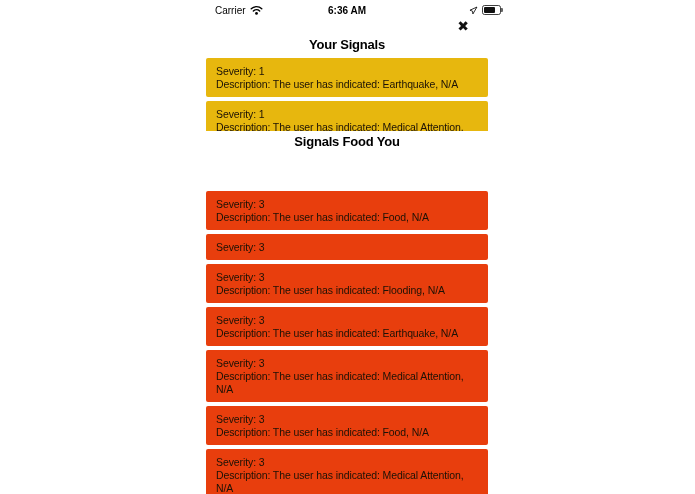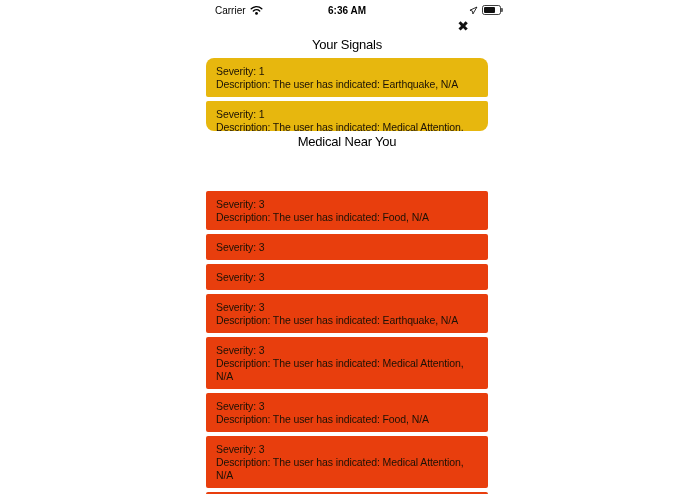--- a/index.html
+++ b/index.html
@@ -17,26 +17,26 @@
   .sb-right{display:flex;align-items:center;gap:4px;position:relative;z-index:2;}
   .battery{position:relative;display:inline-block;width:17px;height:8px;border:1px solid rgba(0,0,0,.75);border-radius:2.5px;}
   .battery .fill{position:absolute;left:1px;top:1px;bottom:1px;width:11px;background:#111;border-radius:1px;}
   .battery .nub{position:absolute;right:-3px;top:2px;width:1.6px;height:4px;background:rgba(0,0,0,.6);border-radius:0 1px 1px 0;}
   
   .close-btn{position:absolute;top:17px;right:40px;width:18px;height:18px;line-height:18px;
     background:none;border:none;padding:0;font-size:14px;font-weight:700;color:#111;
     text-align:center;cursor:pointer;font-family:inherit;}
   
   .section-title{position:absolute;left:0;right:0;margin:0;text-align:center;
-    font-size:13px;font-weight:400;letter-spacing:-0.2px;color:#000;}
+    font-size:13px;font-weight:700;letter-spacing:-0.2px;color:#000;}
   .title-your{top:37px;}
   .title-near{top:134px;}
   
   .list{position:absolute;left:24px;right:24px;overflow:hidden;}
-  .list-your{top:58px;height:73px;border-radius:8px;}
+  .list-your{top:58px;height:73px;}
   .list-near{top:155px;bottom:0;margin-top:36px;}
   .card{border-radius:2px;padding:7px 10px 6px 10px;margin-bottom:4px;
     font-size:10.5px;line-height:13px;letter-spacing:-0.1px;}
   .card div{min-height:13px;}
 </style>
 </head>
 <body>
 
 <div class="stage">
   <div class="phone-screen">
@@ -69,31 +69,32 @@
         <div class="card" style="background: rgb(231, 183, 14); color: rgb(28, 18, 6);">
     <div>Severity: 1</div>
     <div>Description: The user has indicated: Earthquake, N/A</div>
   </div>
         <div class="card" style="background: rgb(231, 183, 14); color: rgb(28, 18, 6);">
     <div>Severity: 1</div>
     <div>Description: The user has indicated: Medical Attention, N/A</div>
   </div>
       </div>
 
-    <h2 class="section-title title-near">Medical Near You</h2>
+    <h2 class="section-title title-near">Signals Food You</h2>
     <div class="list list-near">
         <div class="card" style="background: rgb(232, 62, 13); color: rgb(28, 18, 6);">
     <div>Severity: 3</div>
     <div>Description: The user has indicated: Food, N/A</div>
   </div>
         <div class="card" style="background: rgb(232, 62, 13); color: rgb(28, 18, 6);">
     <div>Severity: 3</div>
   </div>
         <div class="card" style="background: rgb(232, 62, 13); color: rgb(28, 18, 6);">
     <div>Severity: 3</div>
+    <div>Description: The user has indicated: Flooding, N/A</div>
   </div>
         <div class="card" style="background: rgb(232, 62, 13); color: rgb(28, 18, 6);">
     <div>Severity: 3</div>
     <div>Description: The user has indicated: Earthquake, N/A</div>
   </div>
         <div class="card" style="background: rgb(232, 62, 13); color: rgb(28, 18, 6);">
     <div>Severity: 3</div>
     <div>Description: The user has indicated: Medical Attention, N/A</div>
   </div>
         <div class="card" style="background: rgb(232, 62, 13); color: rgb(28, 18, 6);">

